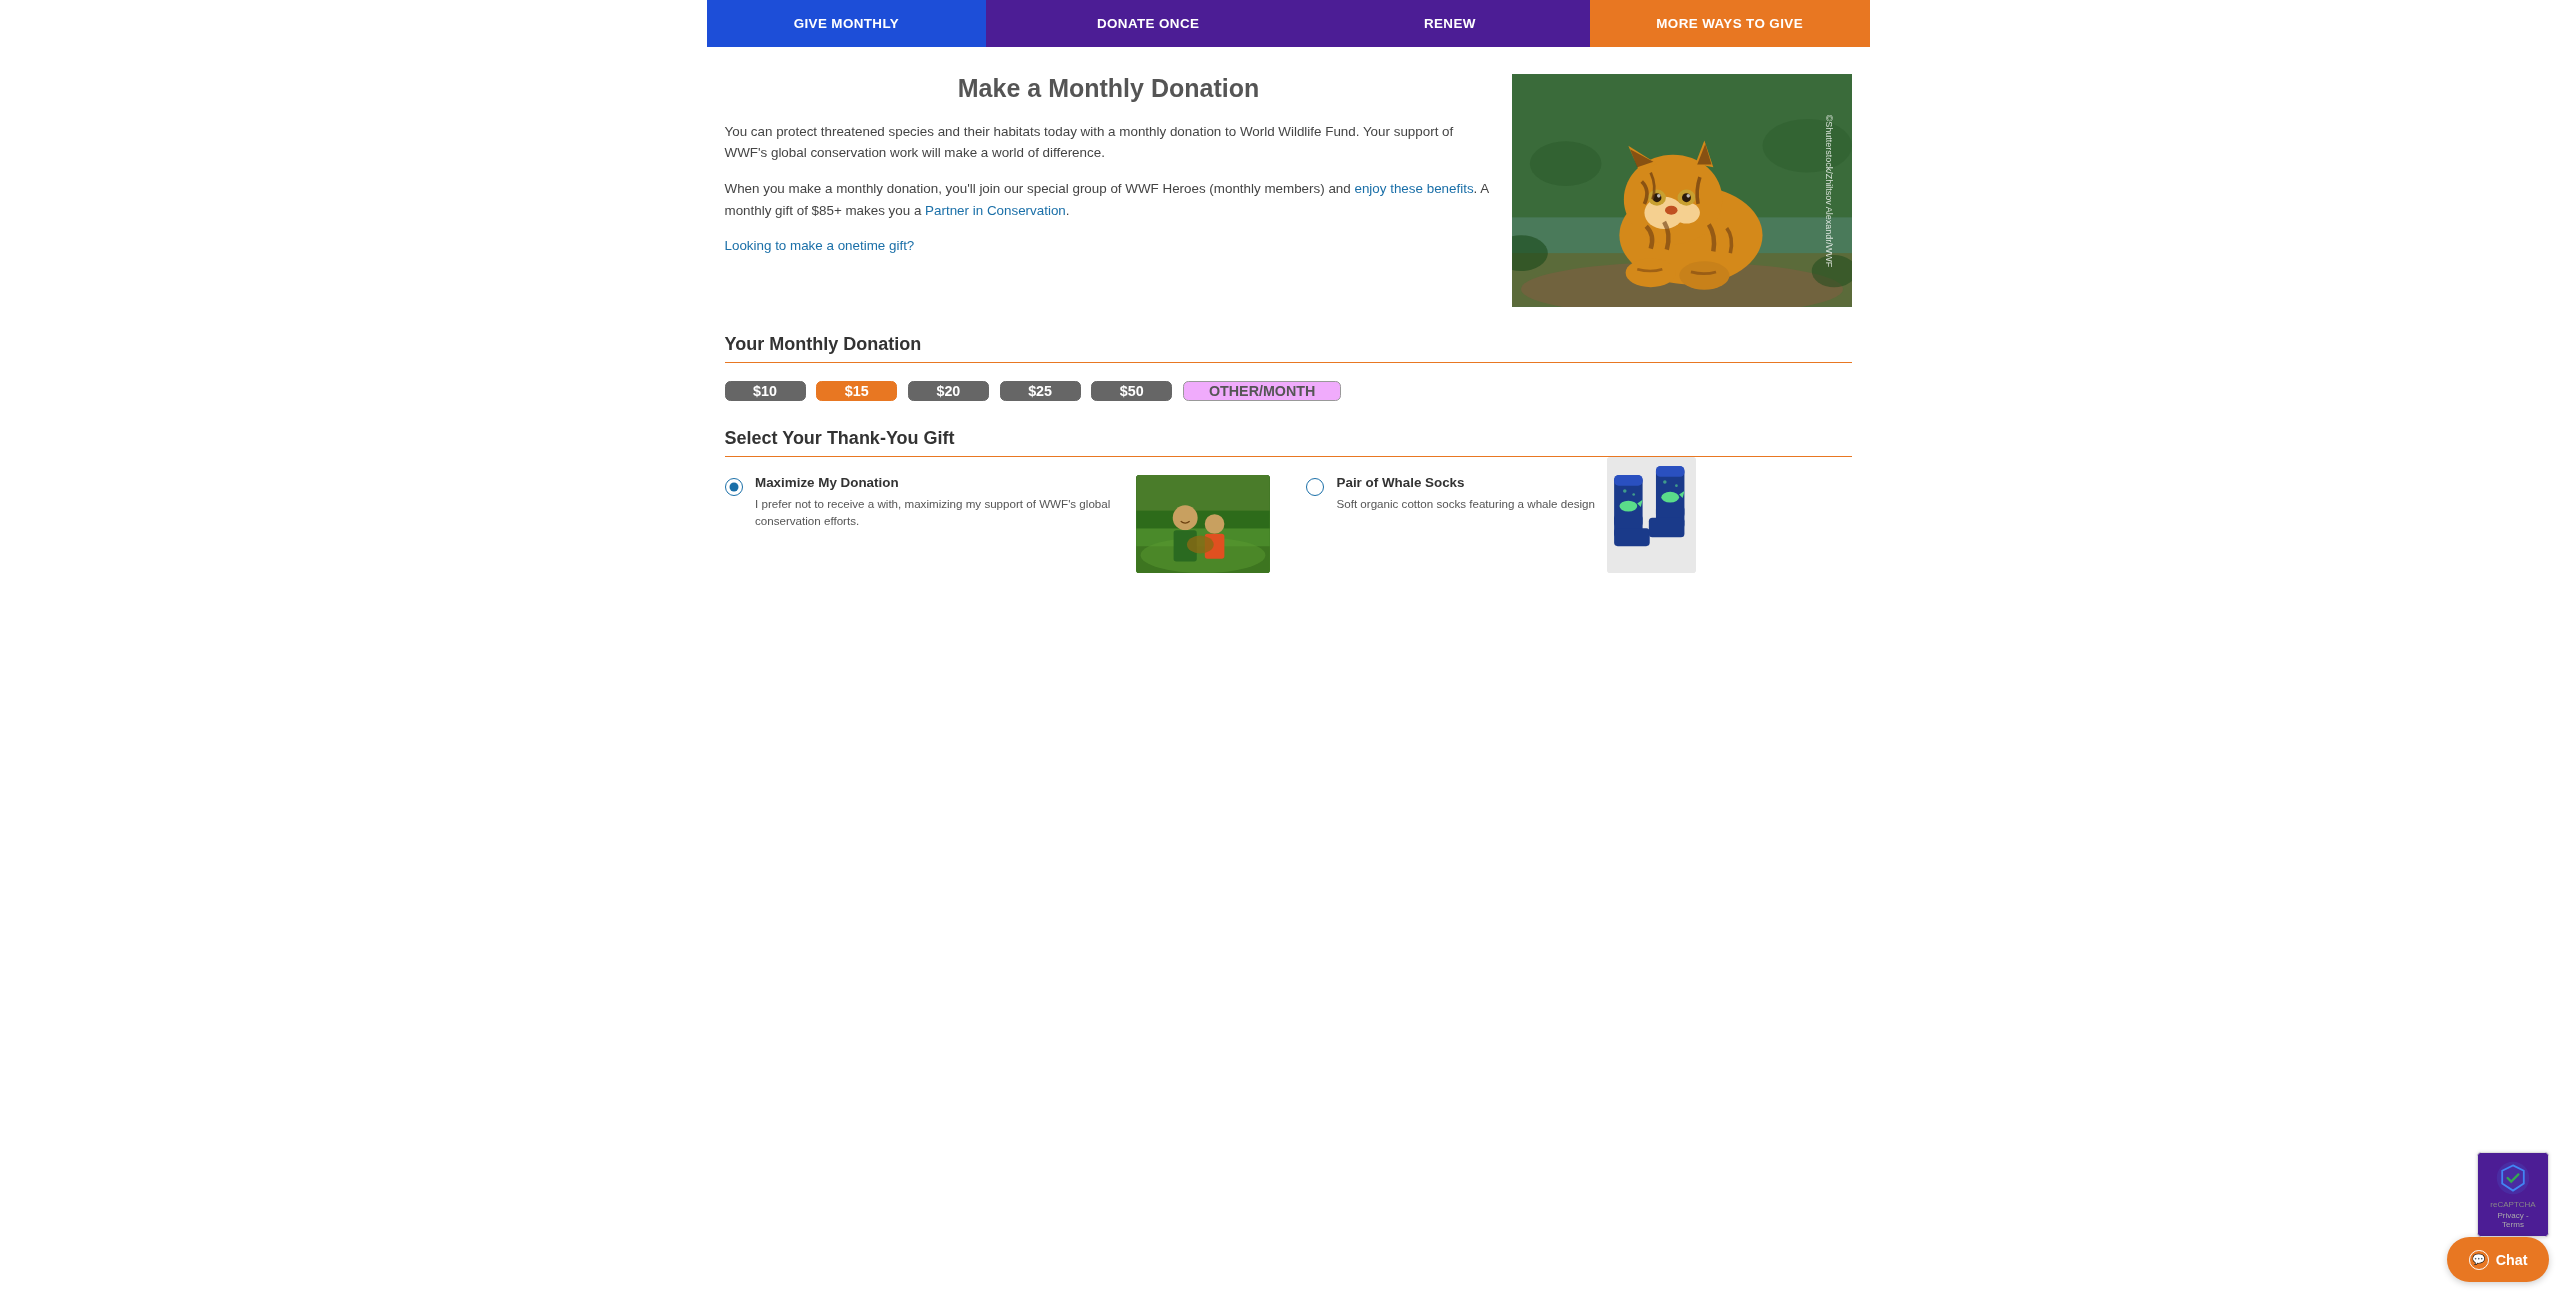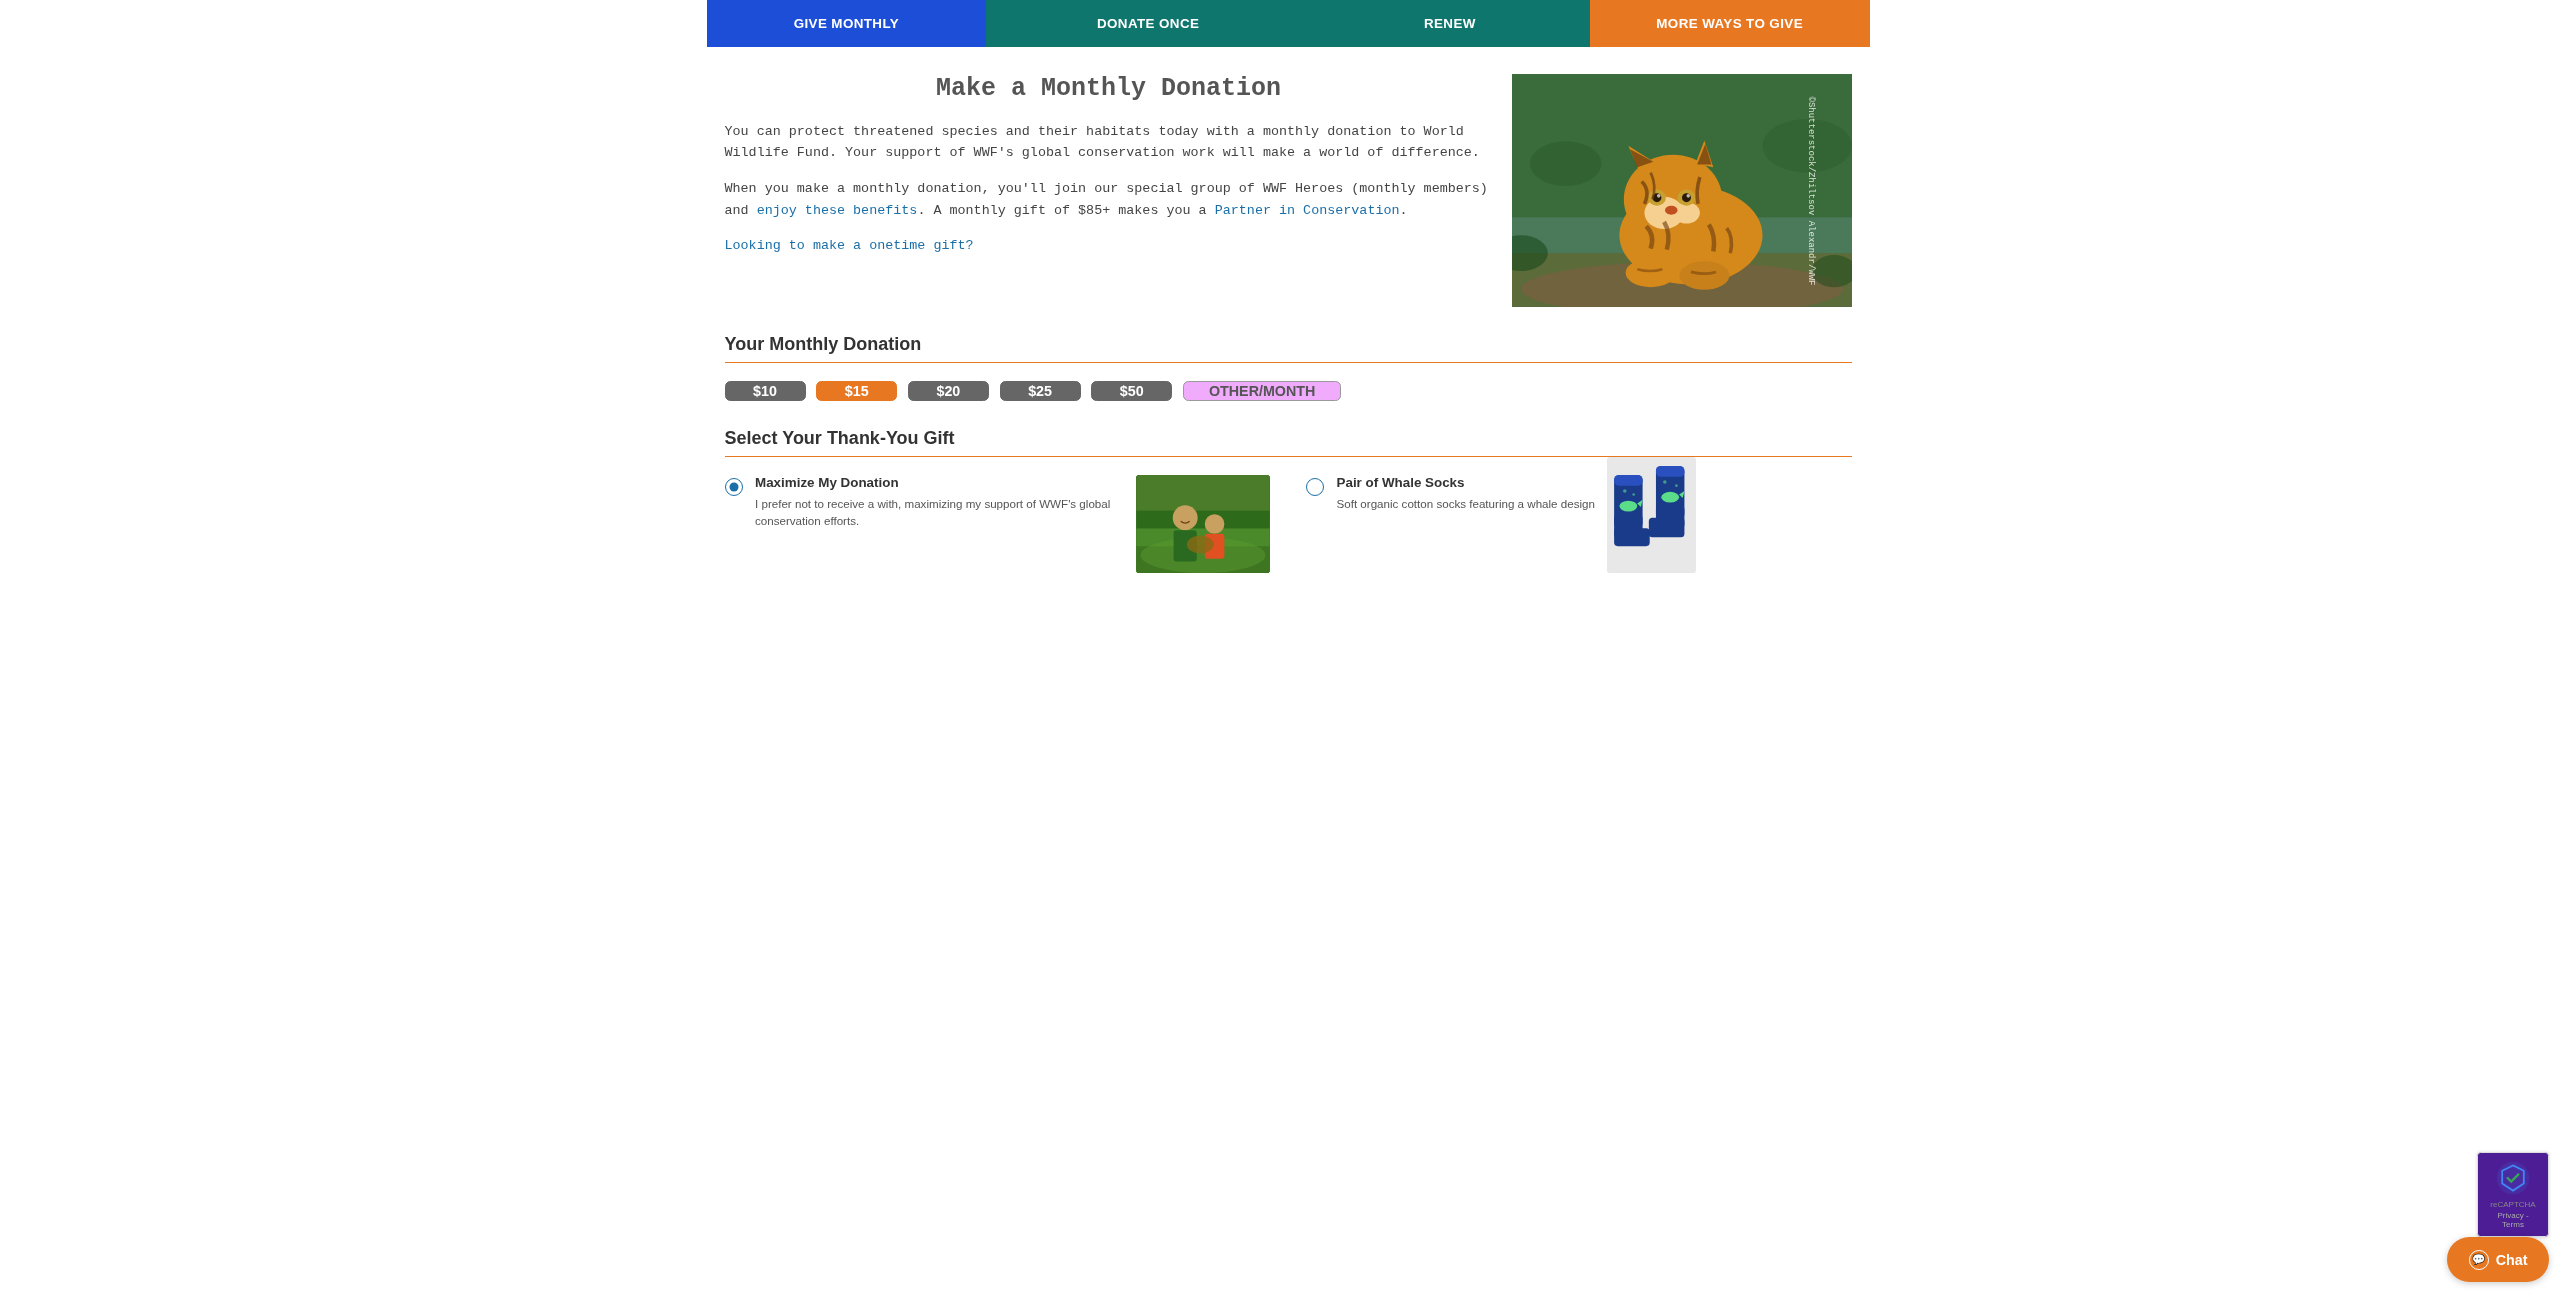--- a/index.html
+++ b/index.html
@@ -18,36 +18,35 @@
       text-align: center;
       font-weight: bold;
       font-size: 13.4px;
       letter-spacing: 0.4px;
       cursor: pointer;
       color: #fff;
       border: none;
       outline: none;
     }
     .nav-tab.active { background: #1d4ed8; }
-    .nav-tab.inactive { background: #0f766e; padding-left: 31px; }
+    .nav-tab.inactive { background: #4c1d95; padding-left: 31px; }
     .nav-tab.active-orange { background: #e87722; }
 
     
     .main-content {
       max-width: 1163px;
       margin: 0 auto;
       padding: 27px 18px 18px 18px;
     }
 
     
     .hero-section {
       display: flex;
       gap: 19px;
       margin-bottom: 27px;
-      font-family: Liberation Mono, monospace;
     }
     .hero-text {
       flex: 1;
     }
     .hero-title {
       font-size: 25px;
       font-weight: bold;
       color: #555;
       margin-bottom: 18px;
       text-align: center;

